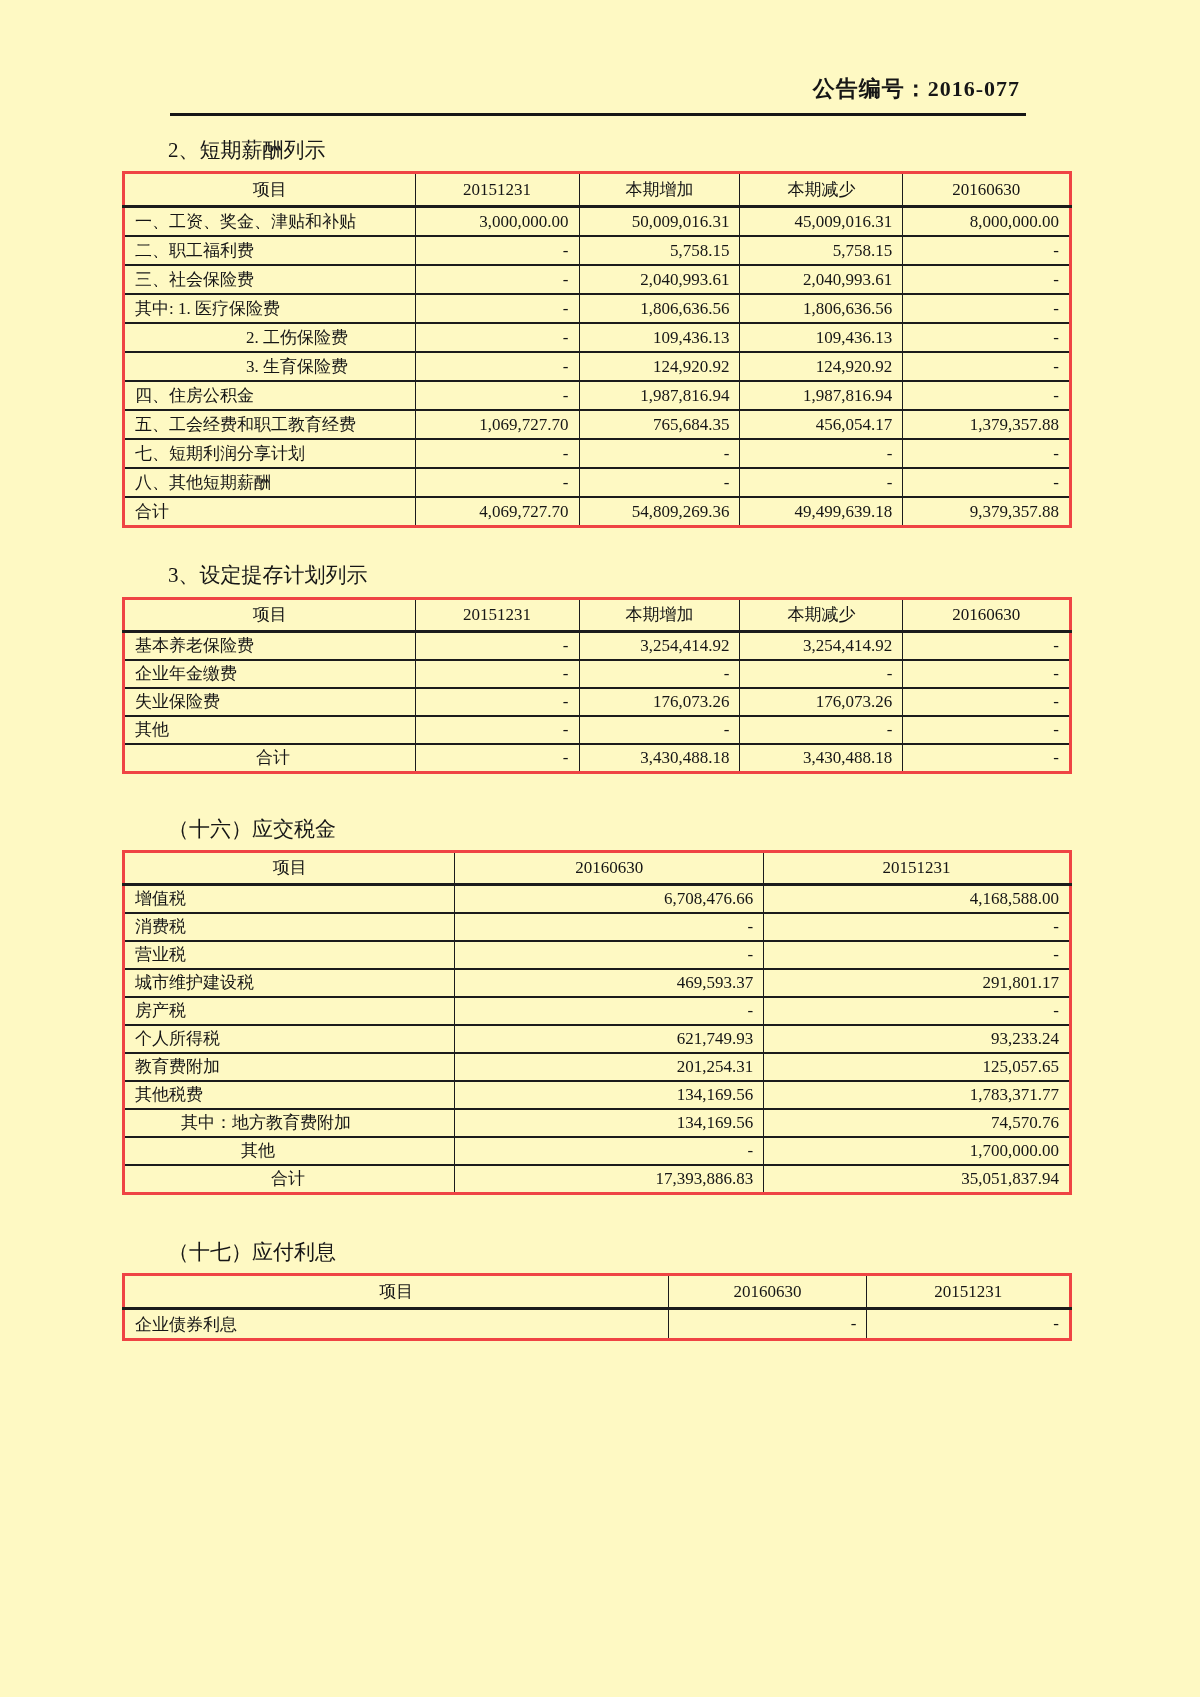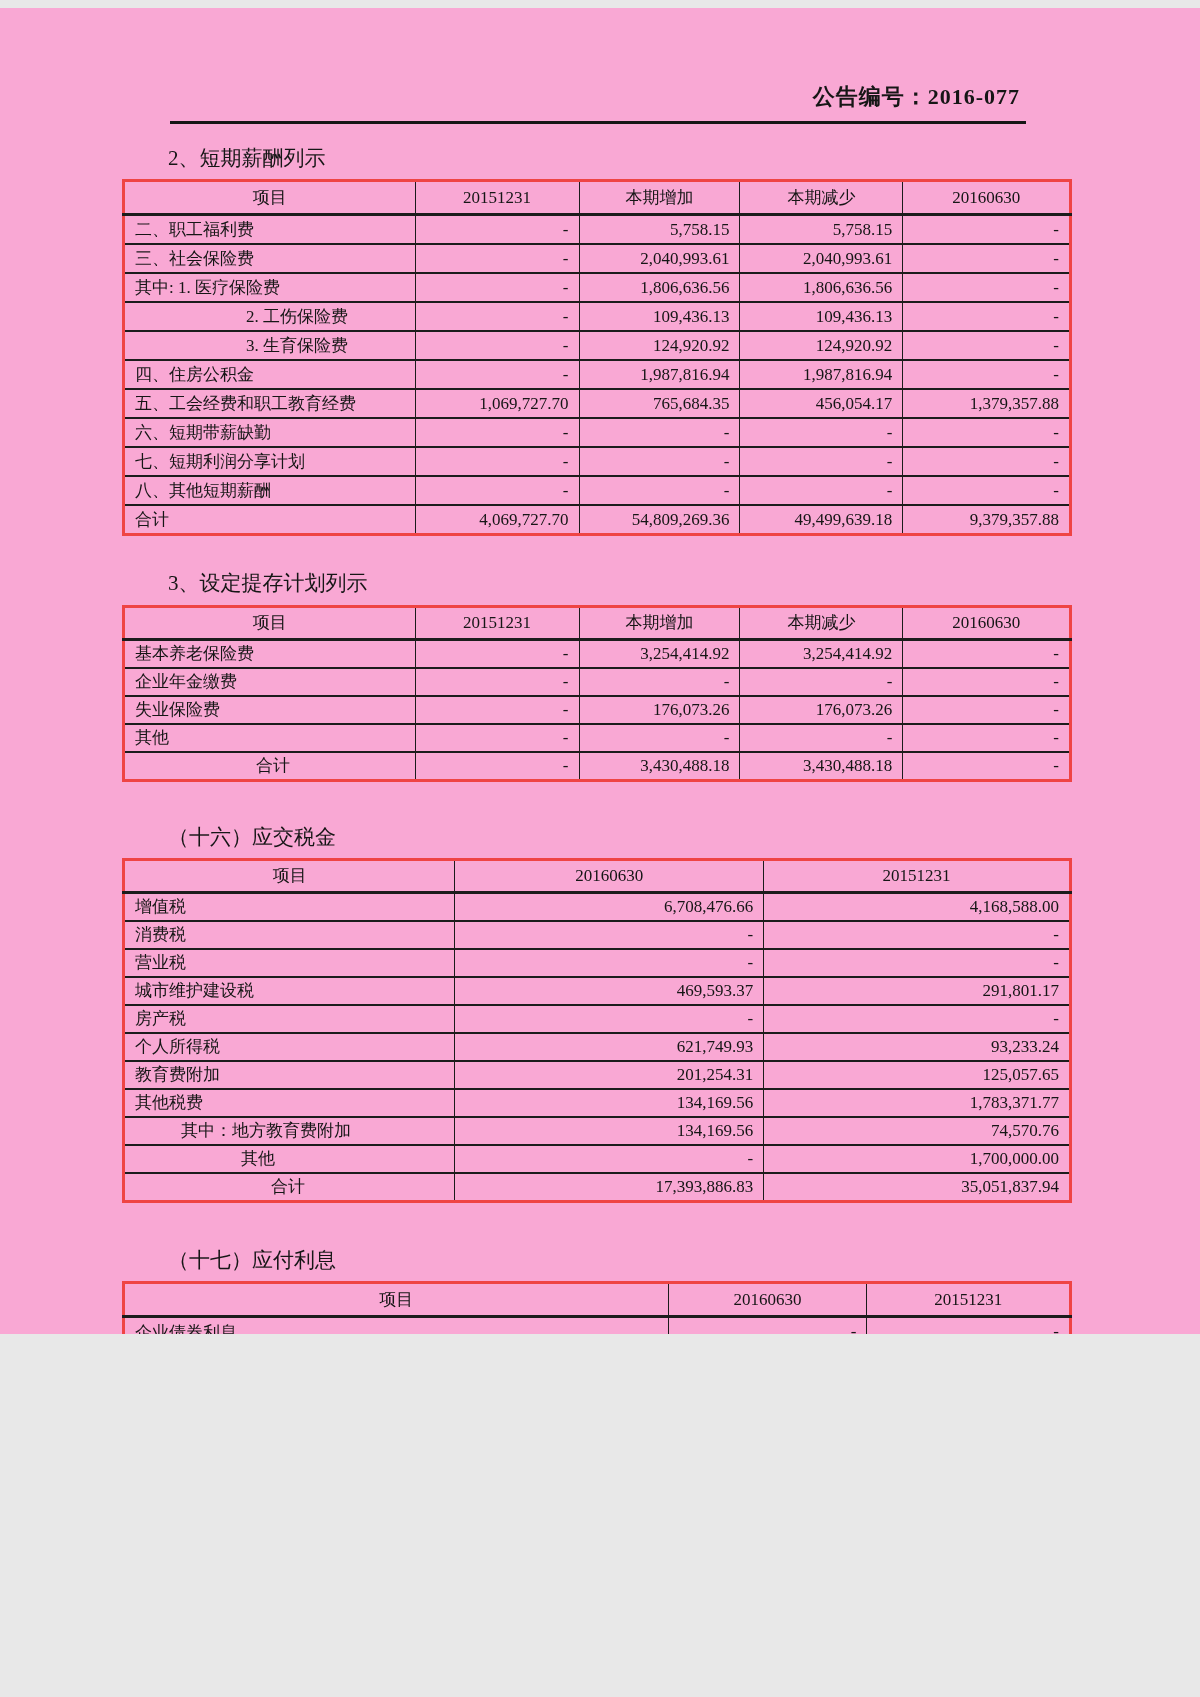--- a/index.html
+++ b/index.html
@@ -1,17 +1,17 @@
 <!DOCTYPE html>
 <html><head>
 <meta charset="utf-8">
 <style>
   html,body { margin:0; padding:0; background:#e8e8e8; }
   .page {
-    width:1200px; height:1326px; margin:8px auto; background:#f9a8d4;
+    width:1200px; height:1697px; margin:0 auto; background:#fef9c3;
     font-family:"Liberation Serif","DejaVu Serif",serif;
     color:#161616; position:relative; overflow:hidden; box-sizing:border-box;
   }
   .doc-number {
     padding:74px 180px 0 0; text-align:right;
     font-size:22px; font-weight:bold; letter-spacing:1px; white-space:nowrap;
   }
   .header-rule {
     margin:9px 0 0 170px; width:856px; height:3px; background:#161616;
   }
@@ -62,20 +62,27 @@
             <tr>
               <th>项目</th>
               <th>20151231</th>
               <th>本期增加</th>
               <th>本期减少</th>
               <th>20160630</th>
             </tr>
           </thead>
           <tbody>
             <tr>
+              <td class="label">一、工资、奖金、津贴和补贴</td>
+              <td class="num">3,000,000.00</td>
+              <td class="num">50,009,016.31</td>
+              <td class="num">45,009,016.31</td>
+              <td class="num">8,000,000.00</td>
+            </tr>
+            <tr>
               <td class="label">二、职工福利费</td>
               <td class="num">-</td>
               <td class="num">5,758.15</td>
               <td class="num">5,758.15</td>
               <td class="num">-</td>
             </tr>
             <tr>
               <td class="label">三、社会保险费</td>
               <td class="num">-</td>
               <td class="num">2,040,993.61</td>
@@ -109,27 +116,20 @@
               <td class="num">1,987,816.94</td>
               <td class="num">1,987,816.94</td>
               <td class="num">-</td>
             </tr>
             <tr>
               <td class="label">五、工会经费和职工教育经费</td>
               <td class="num">1,069,727.70</td>
               <td class="num">765,684.35</td>
               <td class="num">456,054.17</td>
               <td class="num">1,379,357.88</td>
-            </tr>
-            <tr>
-              <td class="label">六、短期带薪缺勤</td>
-              <td class="num">-</td>
-              <td class="num">-</td>
-              <td class="num">-</td>
-              <td class="num">-</td>
             </tr>
             <tr>
               <td class="label">七、短期利润分享计划</td>
               <td class="num">-</td>
               <td class="num">-</td>
               <td class="num">-</td>
               <td class="num">-</td>
             </tr>
             <tr>
               <td class="label">八、其他短期薪酬</td>

